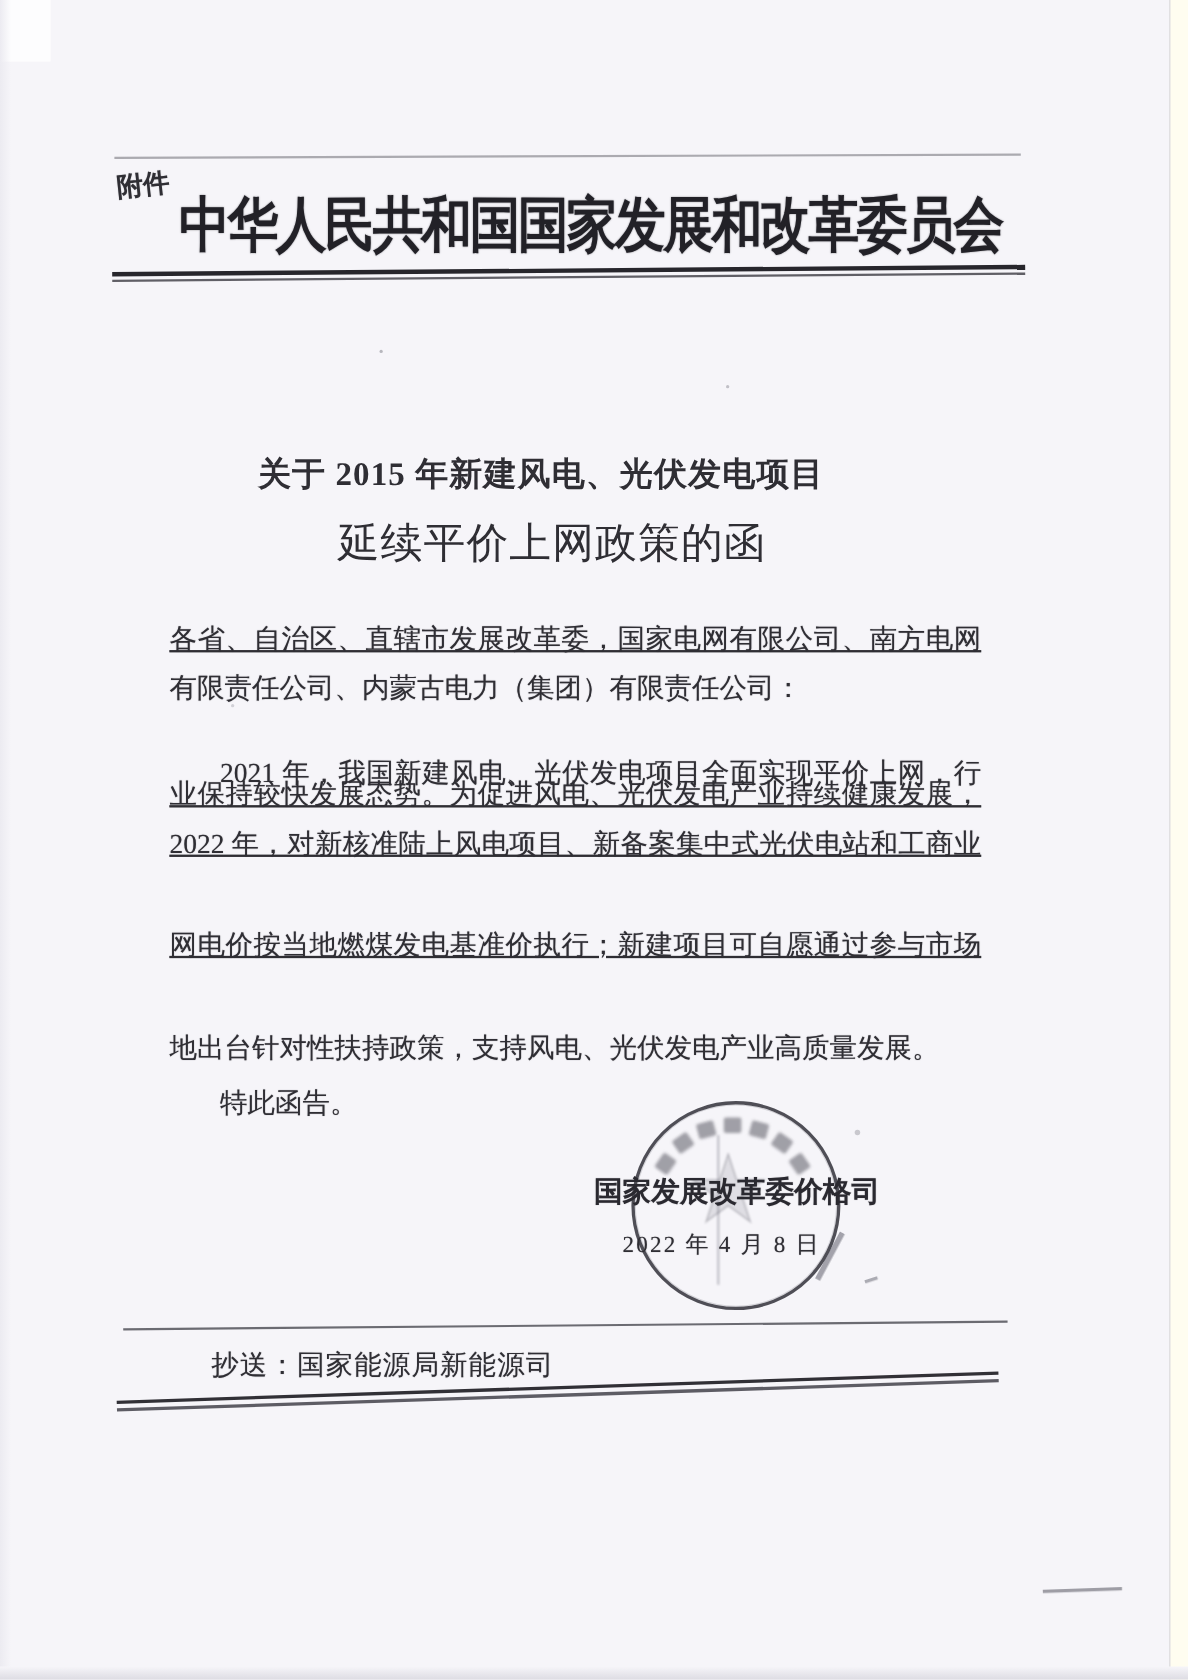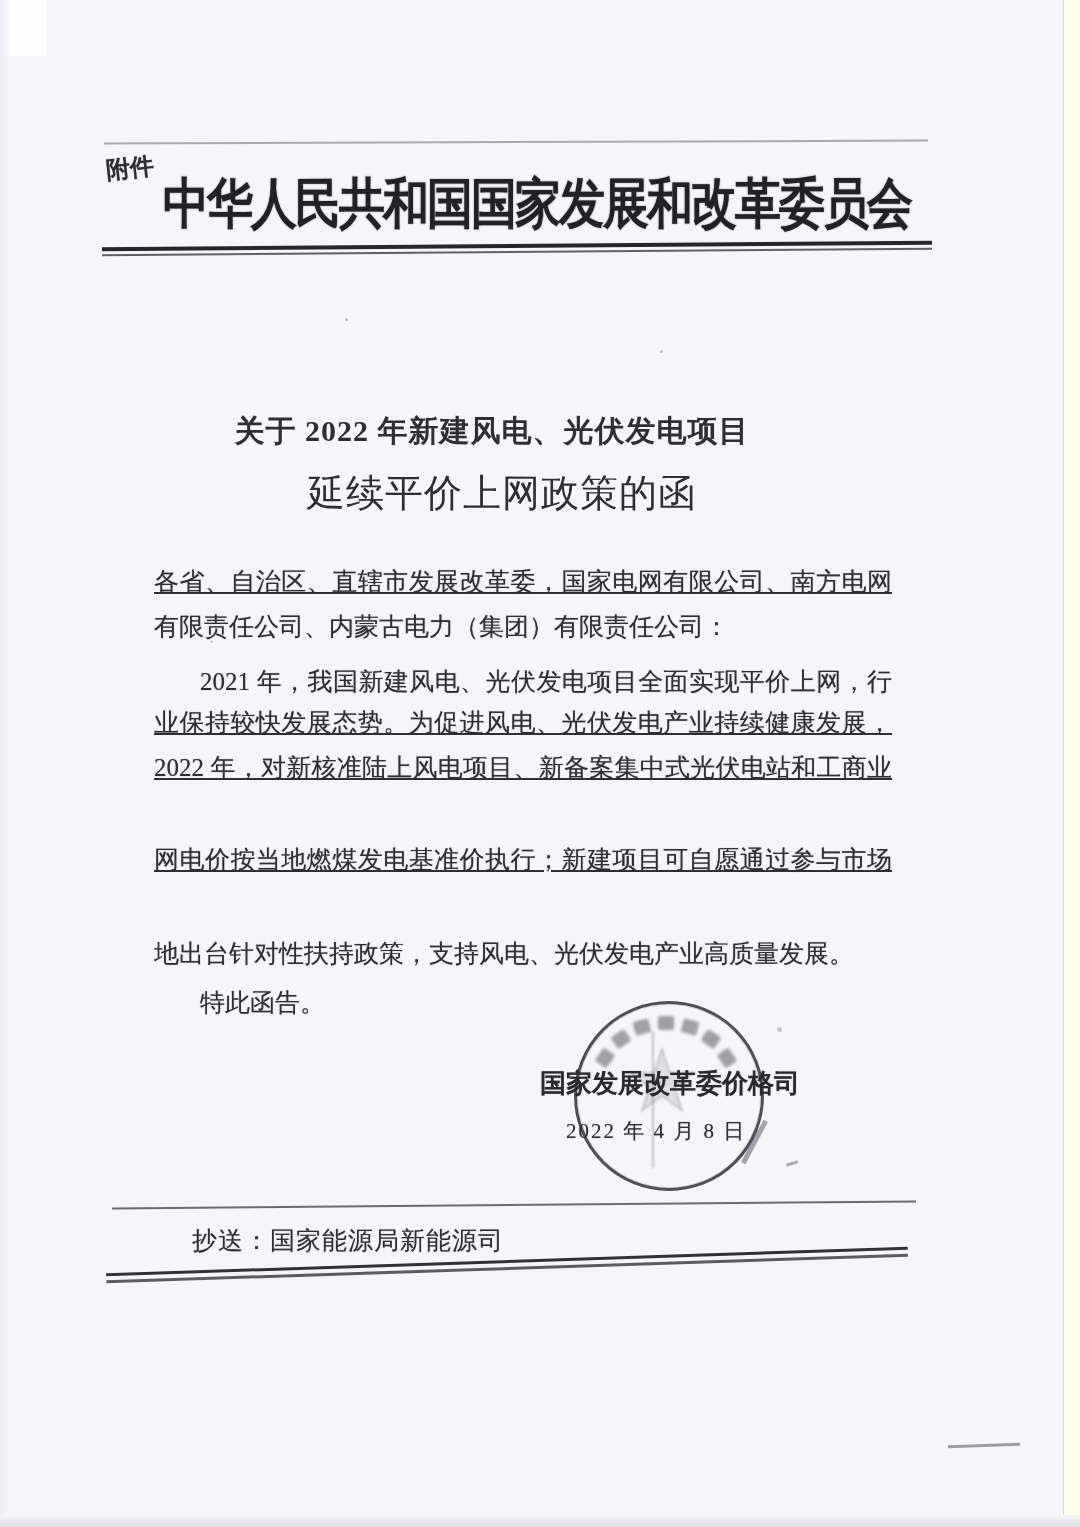--- a/index.html
+++ b/index.html
@@ -95,28 +95,28 @@
 
   <div class="rule rule-top"></div>
   <div class="txt attach">附件</div>
   <div class="txt org">中华人民共和国国家发展和改革委员会</div>
   <div class="rule rule-head">
     <div class="thick"></div>
     <div class="thin"></div>
   </div>
 
   <div class="title-wrap">
-    <div class="title1">关于 2022 年新建风电、光伏发电项目</div>
+    <div class="title1">关于 2015 年新建风电、光伏发电项目</div>
     <div class="title2">延续平价上网政策的函</div>
   </div>
 
   <div class="txt bodyline jfull" style="top:566px;">各省、自治区、直辖市发展改革委，国家电网有限公司、南方电网</div>
   <div class="txt bodyline jnat" style="top:611px;text-align:right;">有限责任公司、内蒙古电力（集团）有限责任公司：</div>
 
-  <div class="txt bodyline jindent" style="top:666px;">2021 年，我国新建风电、光伏发电项目全面实现平价上网，行</div>
+  <div class="txt bodyline jindent" style="top:688px;">2021 年，我国新建风电、光伏发电项目全面实现平价上网，行</div>
   <div class="txt bodyline jfull" style="top:707px;">业保持较快发展态势。为促进风电、光伏发电产业持续健康发展，</div>
   <div class="txt bodyline jfull" style="top:752px;">2022 年，对新核准陆上风电项目、新备案集中式光伏电站和工商业</div>
   <div class="txt bodyline jfull" style="top:844px;">网电价按当地燃煤发电基准价执行；新建项目可自愿通过参与市场</div>
   <div class="txt bodyline jnat" style="top:938px;">地出台针对性扶持政策，支持风电、光伏发电产业高质量发展。</div>
 
   <div class="txt closing">特此函告。</div>
 
   <div class="seal-circle"></div>
   <svg class="seal-star" viewBox="0 0 70 70">
     <polygon points="35,1 27.4,24.5 2.7,24.5 22.6,39 15,62.5 35,48 55,62.5 47.4,39 67.3,24.5 42.6,24.5" fill="rgba(80,80,92,0.28)" stroke="rgba(60,60,72,0.55)" stroke-width="1.5"></polygon>

